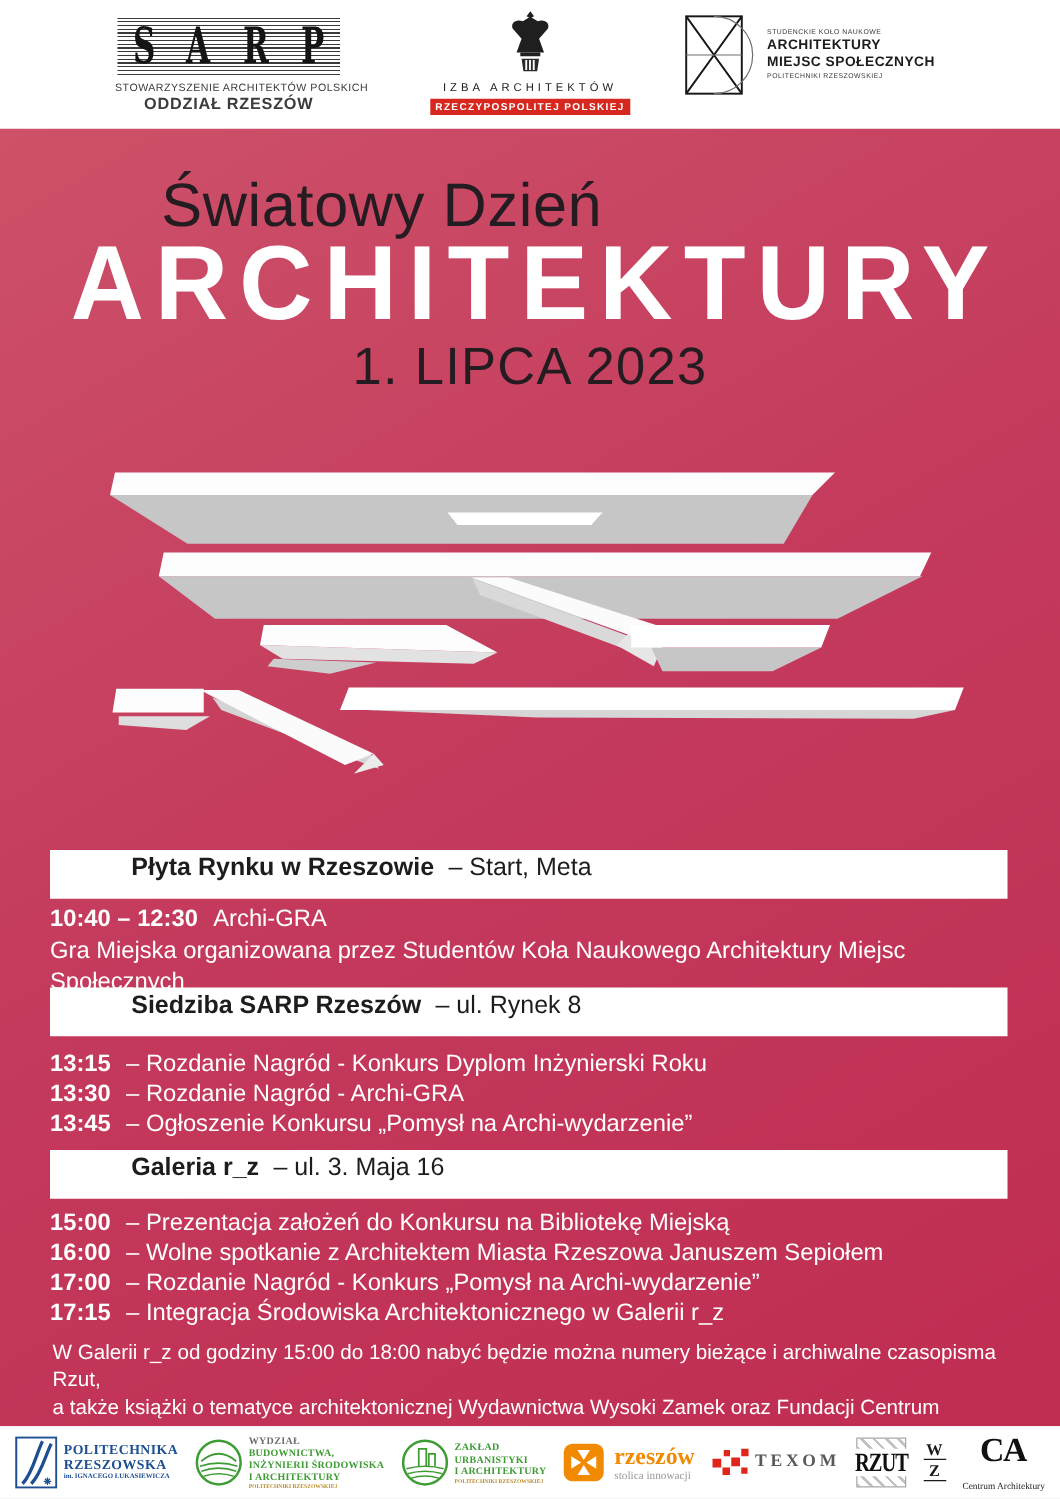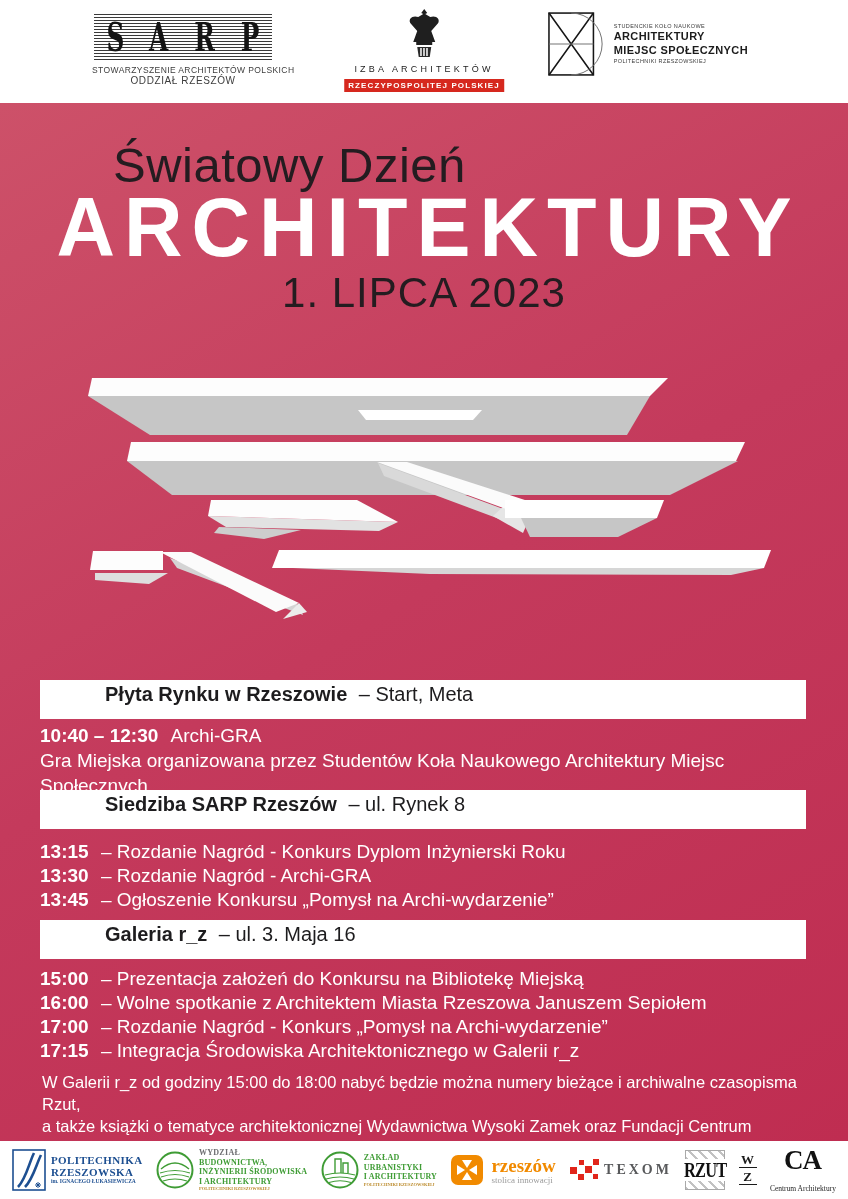--- a/index.html
+++ b/index.html
@@ -7,36 +7,36 @@
   .poster { position:relative; width:848px; height:1199px; margin:0 auto; overflow:hidden; background:#fff; }
 
   
   .top-band { position:absolute; top:0; left:0; width:848px; height:103px; background:#ffffff; }
   .logo-sarp { position:absolute; left:92px; top:14px; width:182px; text-align:center; }
   .sarp-stripes { position:relative; width:178px; height:46px; margin:0 auto;
     background:repeating-linear-gradient(to bottom, #3a3a3a 0 1px, transparent 1px 3px);
     display:flex; justify-content:space-around; align-items:center; }
   .sarp-stripes span { font-family:"DejaVu Serif", serif; font-weight:bold; font-size:40px; line-height:40px; color:#141414; transform:scaleX(.62); }
   .sarp-cap1 { margin-top:5px; font-size:8.5px; color:#3c3c3c; letter-spacing:.4px; white-space:nowrap; }
-  .sarp-cap2 { font-size:10px; color:#3c3c3c; letter-spacing:.6px; }
+  .sarp-cap2 { font-size:13px; color:#3c3c3c; letter-spacing:.6px;font-weight:bold; }
 
   .logo-izba { position:absolute; left:50%; transform:translateX(-50%); top:8px; text-align:center; }
   .izba-line1 { font-size:9px; letter-spacing:3.2px; color:#1c1c1c; margin-top:2px; white-space:nowrap; }
   .izba-badge { display:inline-block; margin-top:2px; background:#d6281e; color:#fff; font-size:8px; font-weight:bold; letter-spacing:1.1px; padding:2px 4px; white-space:nowrap; }
 
   .logo-skn { position:absolute; right:100px; top:12px; display:flex; align-items:center; gap:8px; }
   .skn-text { line-height:1.25; white-space:nowrap; }
   .skn-tiny { font-size:5.5px; color:#3a3a3a; letter-spacing:.4px; }
   .skn-big { font-size:11px; font-weight:bold; color:#1c1c1c; letter-spacing:.4px; }
 
   
   .main { position:absolute; top:103px; left:0; width:848px; height:1038px;
     background:linear-gradient(150deg,#cd5169 0%, #c43a5c 48%, #bf2d51 100%); }
 
-  .subtitle { position:absolute; left:113px; top:34px; font-size:49px; font-weight:300; color:#241c20; letter-spacing:.5px;text-align:right; }
+  .subtitle { position:absolute; left:129px; top:34px; font-size:49px; font-weight:300; color:#241c20; letter-spacing:.5px;text-align:right; }
   .big-title { position:absolute; left:0; top:82px; width:848px; text-align:center; font-size:81px; line-height:84px;
     font-weight:bold; color:#ffffff; letter-spacing:9px; padding-left:9px; transform:scaleY(1.04); white-space:nowrap; }
   .date-line { position:absolute; left:0; top:166px; width:848px; text-align:center; font-size:42px; font-weight:300; color:#241c20; letter-spacing:1px; }
 
   .illustration { position:absolute; left:0; top:252px; width:848px; height:290px; }
 
   .bar { position:absolute; left:40px; width:766px; height:39px; background:#ffffff; line-height:29px; padding-left:65px; white-space:nowrap; }
   .venue { font-weight:bold; font-size:20px; color:#1d1c1e; }
   .vdetail { font-size:20px; color:#1d1c1e; margin-left:7px; }
   .items { position:absolute; left:40px; width:780px; color:#ffffff; }

